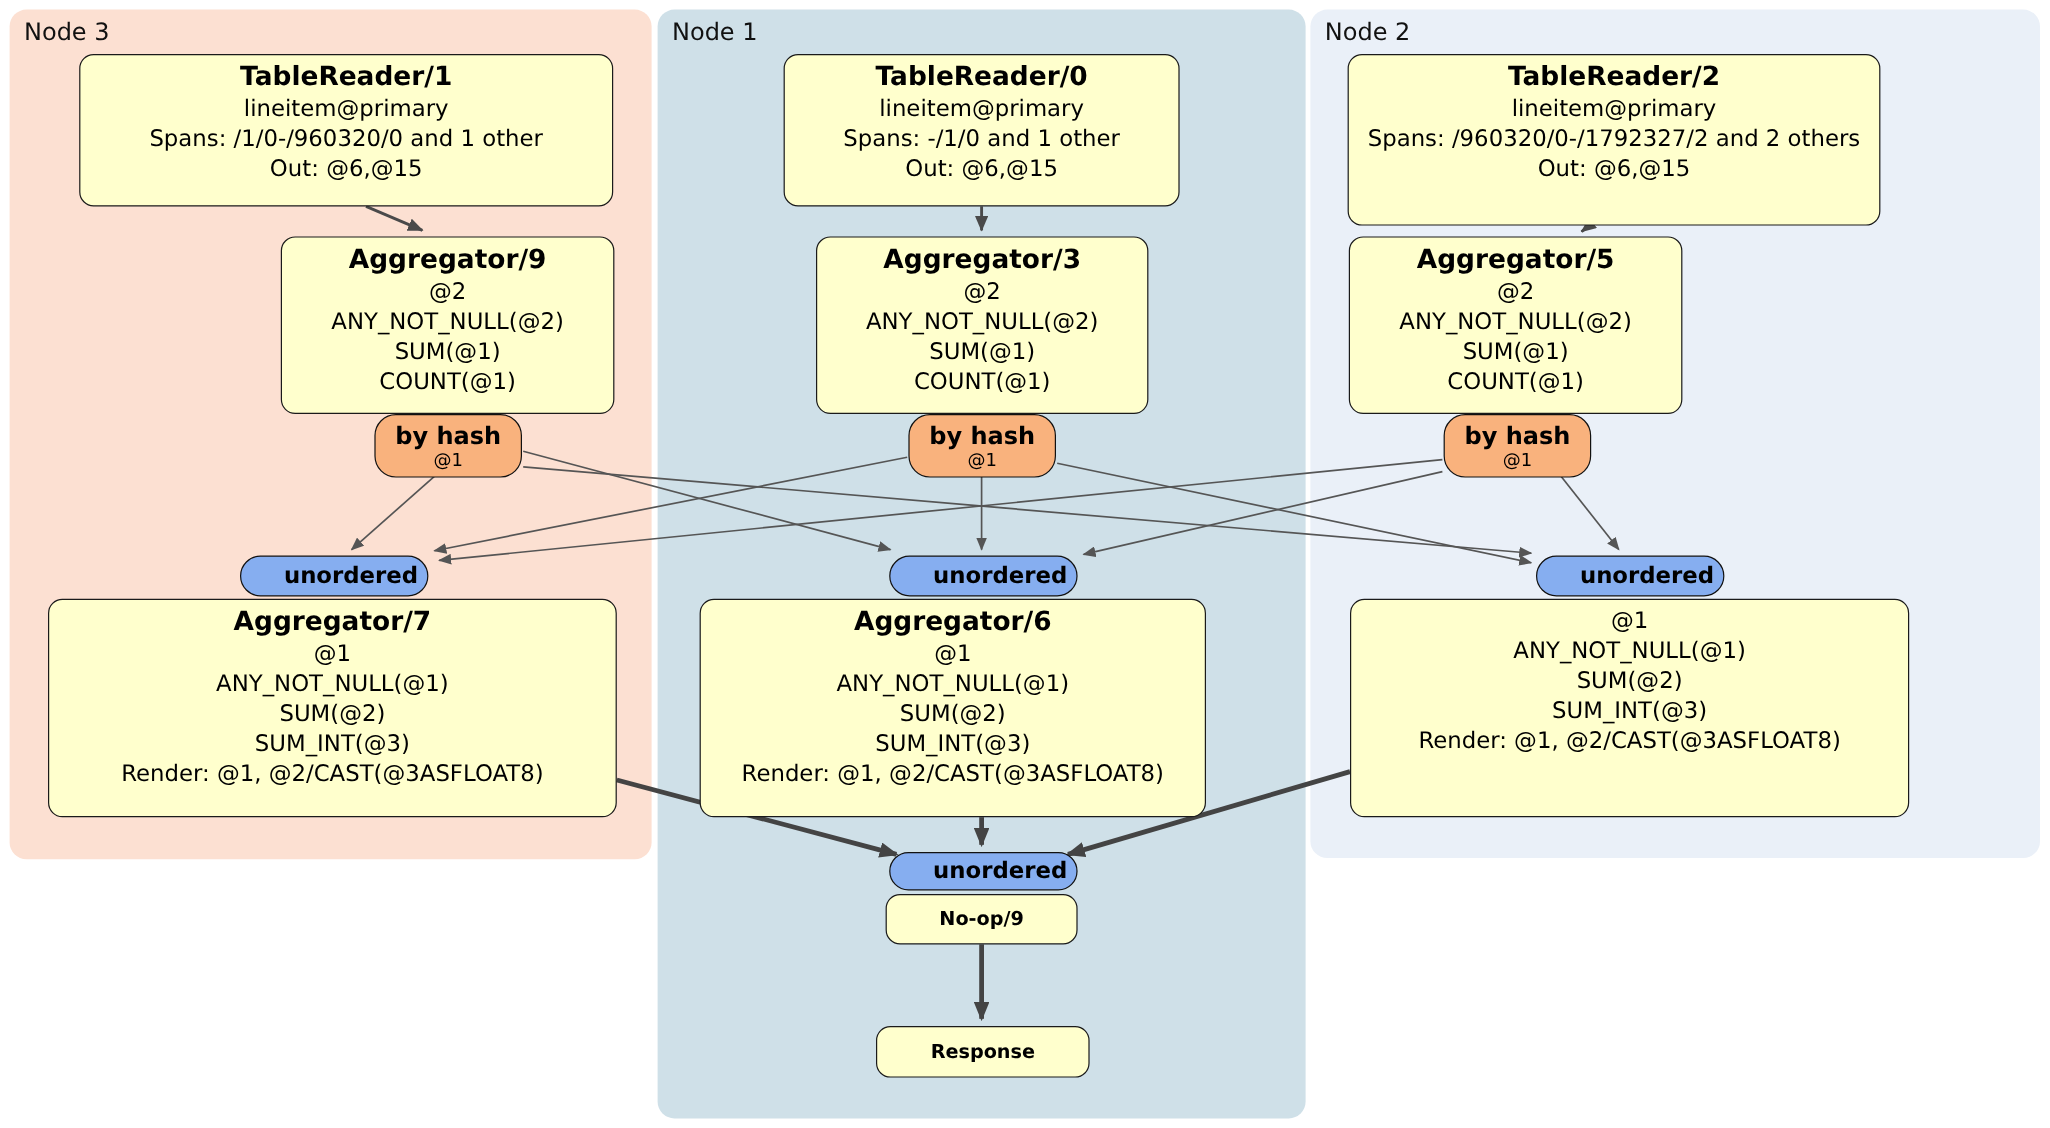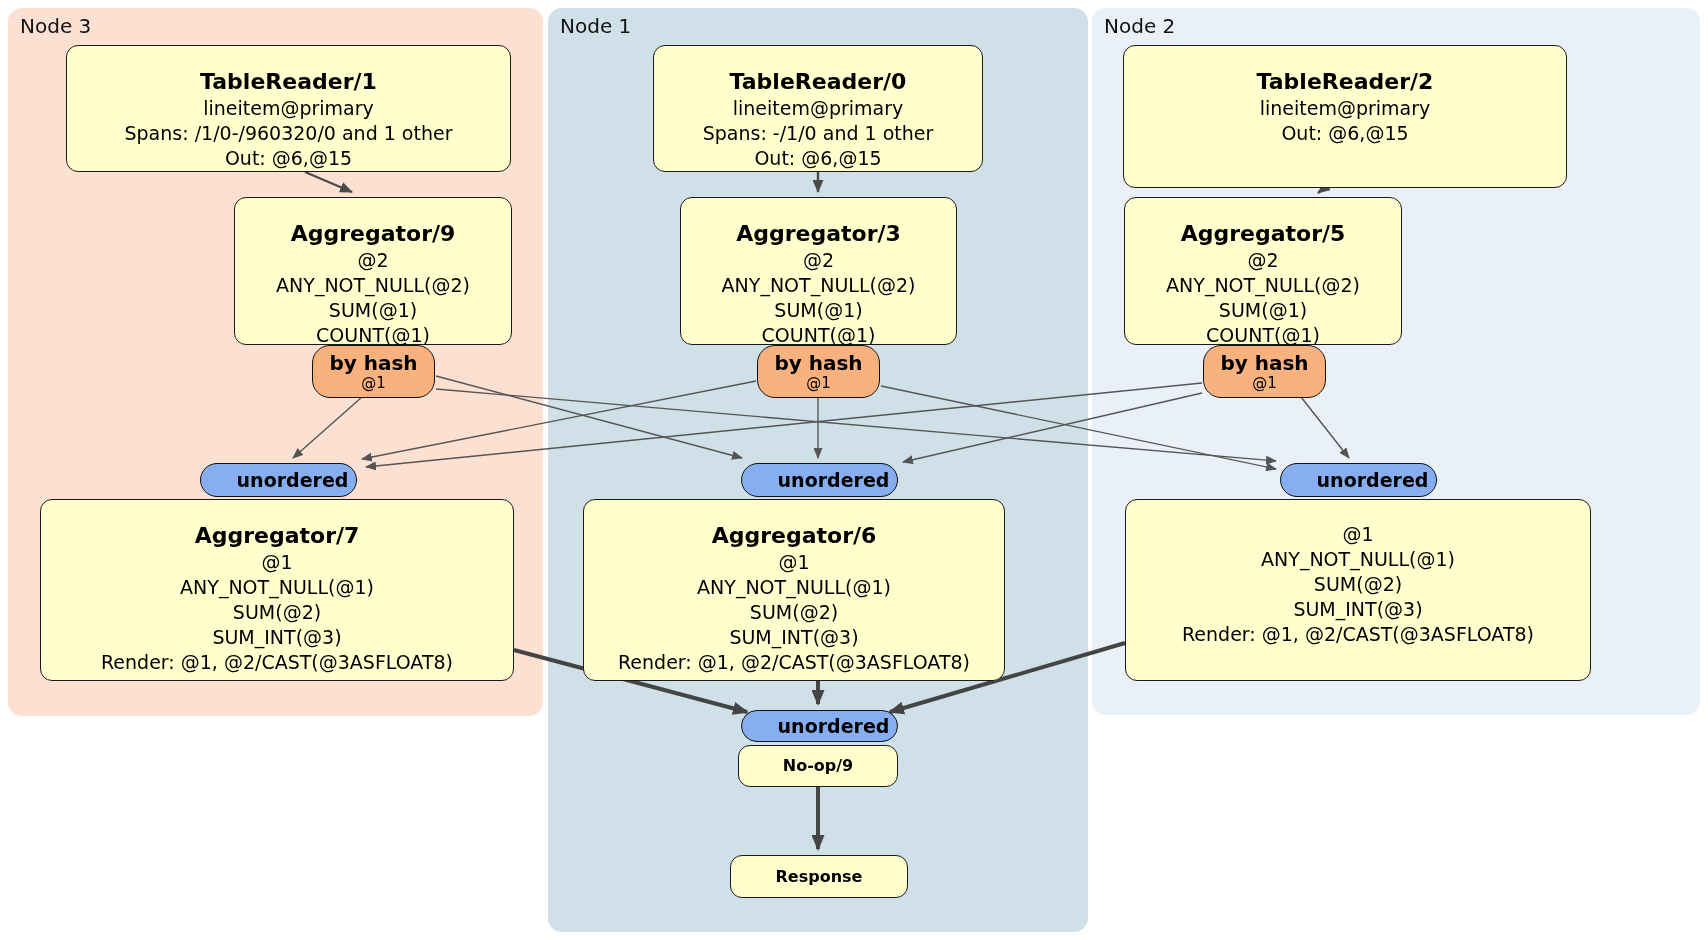--- a/index.html
+++ b/index.html
@@ -5,21 +5,21 @@
   html,body{margin:0;padding:0;background:#ffffff;}
   body{font-family:"DejaVu Sans","Liberation Sans",sans-serif;}
   #stage{position:relative;width:1708px;height:940px;background:#ffffff;overflow:hidden;}
 
   .region{position:absolute;border-radius:14px;}
   .region-label{position:absolute;top:6px;left:12px;font-size:20px;color:#111;}
 
   #edge-layer{position:absolute;left:0;top:0;z-index:2;pointer-events:none;}
 
   .pbox{position:absolute;z-index:3;background:#ffffcd;border:1.6px solid #1a1a1a;border-radius:12px;
-        box-sizing:border-box;text-align:center;padding-top:22px;color:#000;}
+        box-sizing:border-box;text-align:center;padding-top:5px;color:#000;}
   .box-title{font-size:22px;font-weight:bold;line-height:28px;white-space:nowrap;}
   .box-line{font-size:19px;line-height:25px;white-space:nowrap;}
 
   .titlebox{display:flex;align-items:center;justify-content:center;padding-top:0;}
   .titlebox .box-title{font-size:16px;}
 
   .badge{position:absolute;z-index:4;box-sizing:border-box;border:1.8px solid #111;
          display:flex;flex-direction:column;align-items:center;justify-content:center;color:#000;}
   .hash-badge{background:#f9b27d;border-radius:18px;}
   .hash-label{font-size:20px;font-weight:bold;line-height:23px;}
@@ -118,20 +118,21 @@
   <div class="pbox titlebox" style="left:738px;top:745px;width:160px;height:42px;">
     <div class="box-title">No-op/9</div>
   </div>
   <div class="pbox titlebox" style="left:730px;top:855px;width:178px;height:43px;">
     <div class="box-title">Response</div>
   </div>
 
   <div class="pbox" style="left:1123px;top:45px;width:444px;height:143px;">
     <div class="box-title">TableReader/2</div>
     <div class="box-line">lineitem@primary</div>
+    <div class="box-line">Spans: /960320/0-/1792327/2 and 2 others</div>
     <div class="box-line">Out: @6,@15</div>
   </div>
   <div class="pbox" style="left:1124px;top:197px;width:278px;height:148px;">
     <div class="box-title">Aggregator/5</div>
     <div class="box-line">@2</div>
     <div class="box-line">ANY_NOT_NULL(@2)</div>
     <div class="box-line">SUM(@1)</div>
     <div class="box-line">COUNT(@1)</div>
   </div>
   <div class="pbox" style="left:1125px;top:499px;width:466px;height:182px;">

